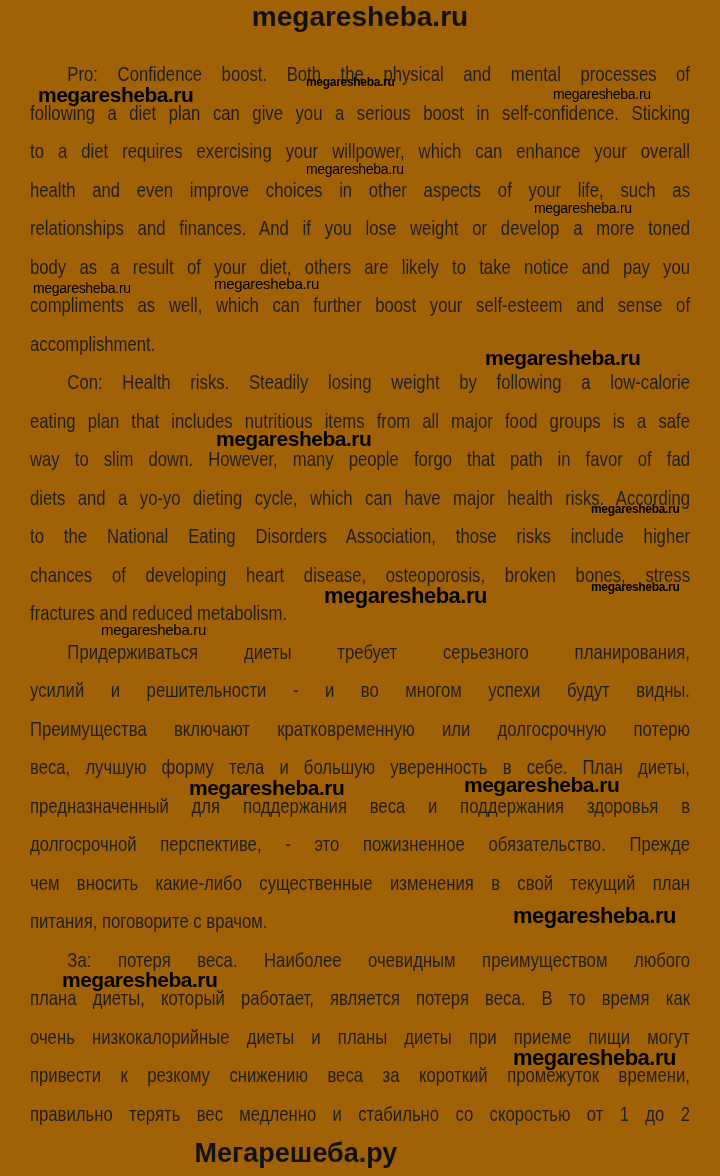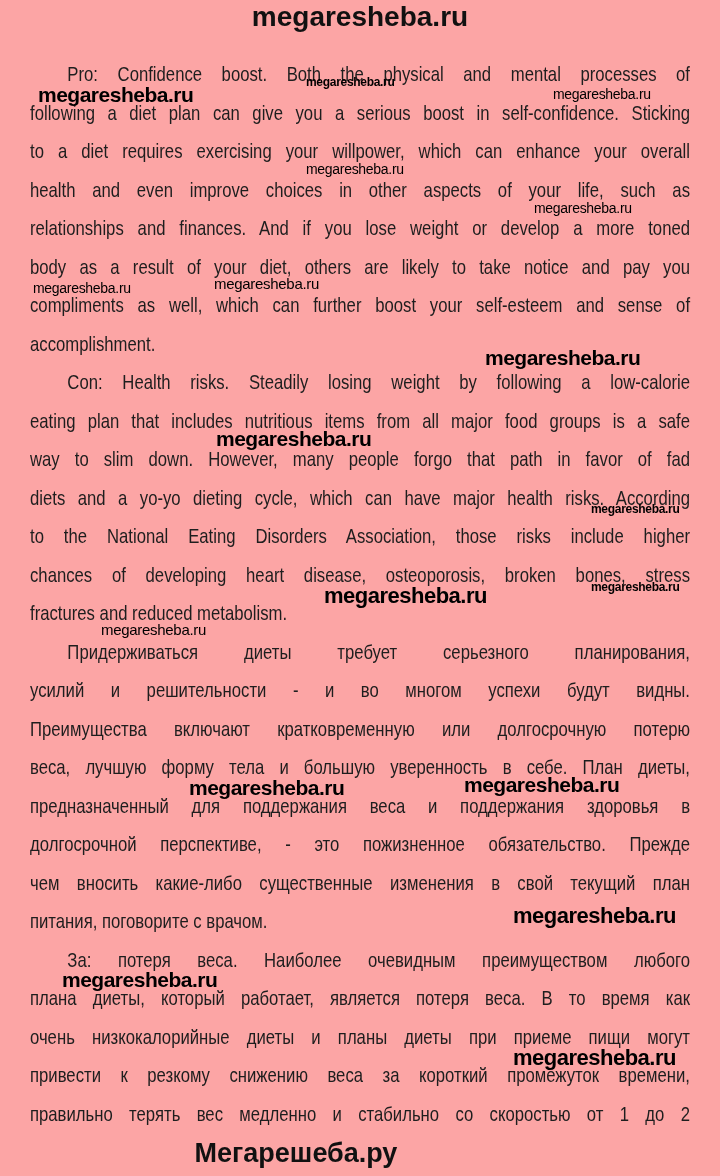--- a/index.html
+++ b/index.html
@@ -5,21 +5,21 @@
   html, body { margin: 0; padding: 0; }
   body {
     width: 720px; height: 1176px;
     background: #ffffff;
     font-family: "Liberation Sans", sans-serif;
     overflow: hidden;
   }
   .page {
     position: relative;
     width: 720px; height: 1176px;
-    background: #fca5a5;
+    background: #a16207;
     overflow: hidden;
     color: #1c1c1c;
   }
   .header-brand {
     position: absolute; top: 0; left: 0; width: 720px;
     text-align: center;
     font-size: 28px; font-weight: 700; line-height: 33px;
     color: #111111;
   }
   .footer-brand {

